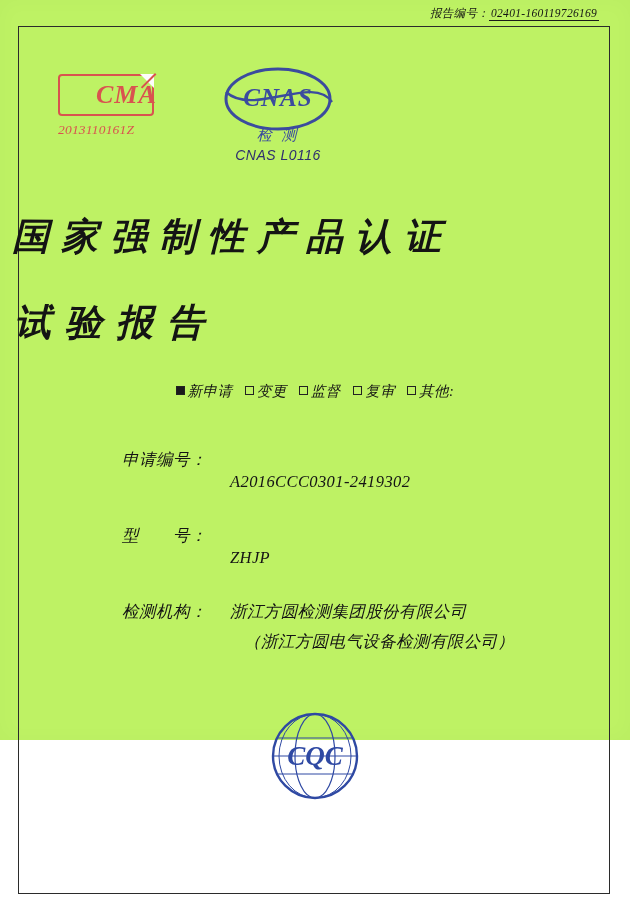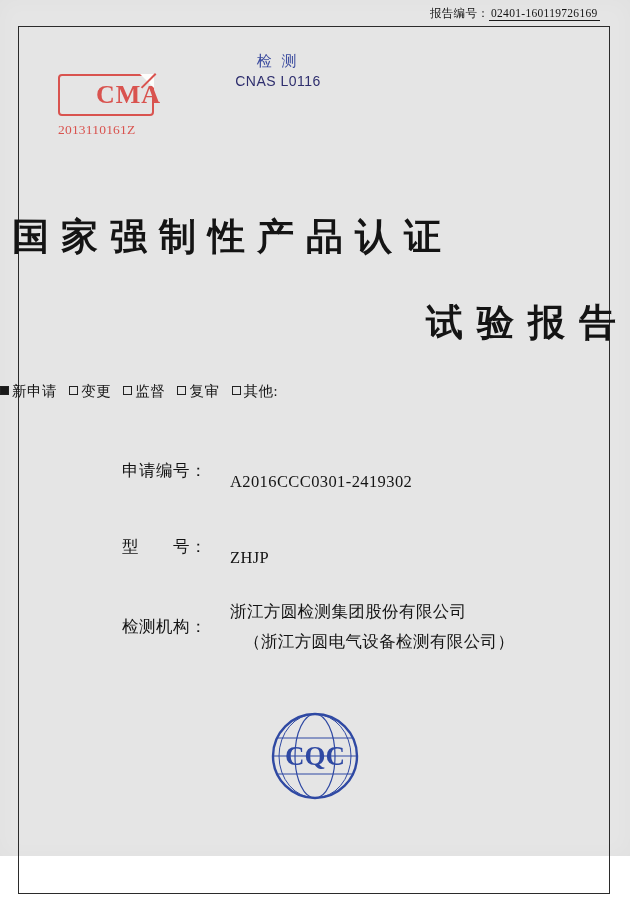--- a/index.html
+++ b/index.html
@@ -12,22 +12,23 @@
     height: 916px;
     font-family: "Liberation Serif", "DejaVu Serif", serif;
     color: #1a1a1a;
     position: relative;
     overflow: hidden;
   }
 
   .page {
     position: relative;
     width: 630px;
-    height: 856px;
-    background: #e5e5e5;
+    height: 740px;
+    background: #bef264;
+    font-style: italic;
   }
 
   
   .report-no {
     position: absolute;
     top: 6px;
     left: 430px;
     width: 200px;
     font-size: 11.5px;
     letter-spacing: 0.3px;
@@ -152,34 +153,35 @@
     letter-spacing: 12px;
     font-weight: bold;
     color: #141414;
     font-family: "DejaVu Serif", "Liberation Serif", serif;
     text-indent: 12px;
   }
   .title-sub {
     position: absolute;
     left: 0; right: 0;
     top: 298px;
-    text-align: right;
+    text-align: left;
     font-size: 37px;
     letter-spacing: 14px;
     font-weight: bold;
     color: #141414;
     font-family: "DejaVu Serif", "Liberation Serif", serif;
     text-indent: 14px;
   }
 
   
   .checkrow {
     position: absolute;
     left: 0; right: 0;
     top: 382px;
+    text-align: center;
     font-size: 14.5px;
     color: #141414;
     letter-spacing: 0.5px;
   }
   .checkrow .opt {
     margin-right: 8px;
     white-space: nowrap;
   }
   .checkrow .opt:last-child { margin-right: 0; }
   .box {
@@ -197,21 +199,21 @@
   .fields {
     position: absolute;
     left: 122px;
     top: 448px;
     width: 420px;
     font-size: 16.5px;
     color: #141414;
   }
   .field {
     display: flex;
-    align-items: center;
+    align-items: flex-start;
     margin-bottom: 29px;
     line-height: 1.5;
   }
   .field .label {
     width: 108px;
     flex: 0 0 108px;
     letter-spacing: 0.5px;
     white-space: nowrap;
   }
   .field .label.spaced {
@@ -266,20 +268,27 @@
     <div class="cma">
       <div class="cma-box">
         <div class="cma-text">CMA</div>
         <div class="notch"></div>
         <div class="notch-line"></div>
       </div>
       <div class="cma-num">2013110161Z</div>
     </div>
 
     <div class="cnas">
+      <div class="cnas-oval">
+        <svg width="120" height="74" viewBox="0 0 120 74">
+          <ellipse cx="60" cy="37" rx="52" ry="30" fill="none" stroke="#3b4b9e" stroke-width="3"></ellipse>
+          <path d="M8 30 C 35 55, 95 12, 114 40" fill="none" stroke="#3b4b9e" stroke-width="2.4"></path>
+          <text x="60" y="44" text-anchor="middle" font-family="Liberation Serif, serif" font-size="25" font-weight="bold" fill="#3b4b9e" letter-spacing="1">CNAS</text>
+        </svg>
+      </div>
       <div class="cnas-sub">检 测</div>
       <div class="cnas-code">CNAS L0116</div>
     </div>
 
   </div>
 
   <div class="title-main">国家强制性产品认证</div>
   <div class="title-sub">试验报告</div>
 
   <div class="checkrow">

